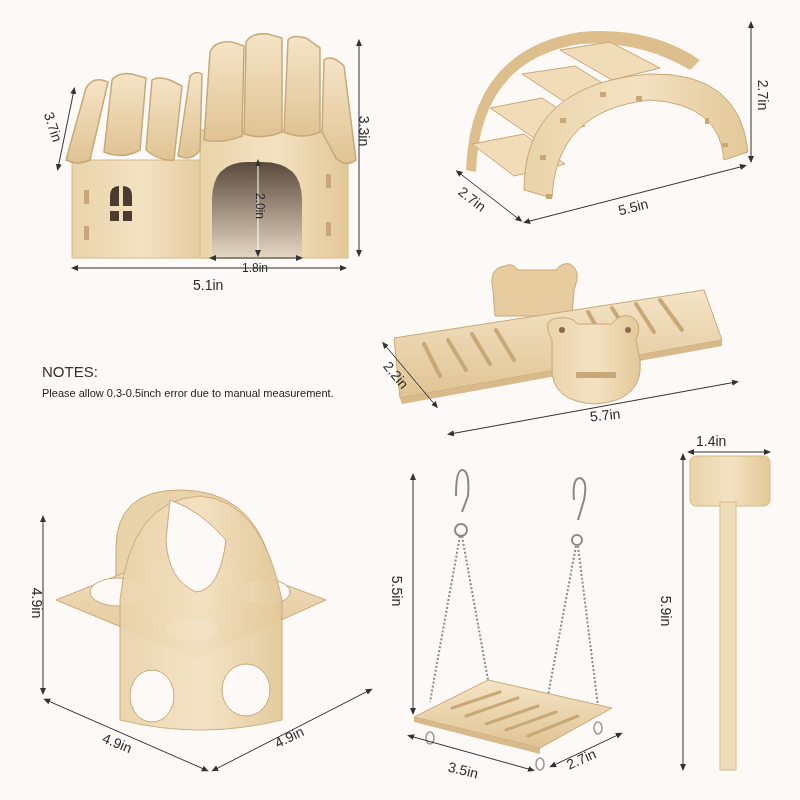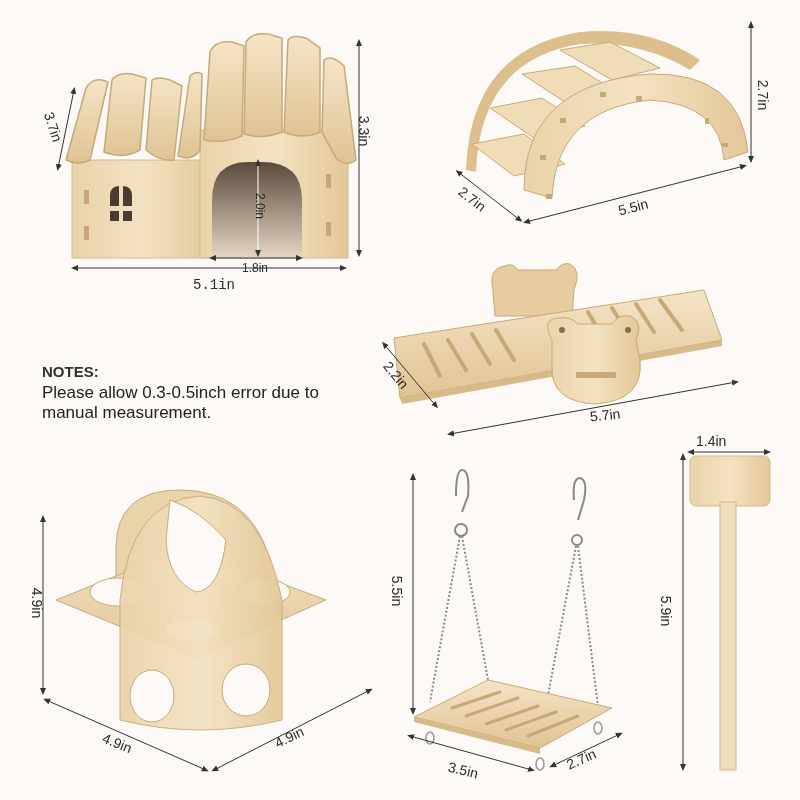--- a/index.html
+++ b/index.html
@@ -4,22 +4,22 @@
 <style>
   * { margin: 0; padding: 0; box-sizing: border-box; }
   html, body { width: 800px; height: 800px; background: #fcf9f6; overflow: hidden; }
   body { position: relative; font-family: "Liberation Sans", "DejaVu Sans", sans-serif; color: #2a2a2a; }
   .panel { position: absolute; }
   .dim { position: absolute; font-size: 14px; color: #2a2a2a; white-space: nowrap; line-height: 1; }
   .dim.small { font-size: 12px; }
   .rot90 { transform: rotate(90deg); transform-origin: center center; }
   svg { position: absolute; left: 0; top: 0; overflow: visible; }
   .notes { position: absolute; left: 42px; top: 363px; width: 320px; }
-  .notes-title { font-weight: bold; font-size: 15px; color: #3a2f28; margin-bottom: 3px; }
-  .notes-body { font-size: 17px; line-height: 20px; color: #222; }
+  .notes-title { font-weight: normal; font-size: 15px; color: #3a2f28; margin-bottom: 3px; }
+  .notes-body { font-size: 11px; line-height: 20px; color: #222; }
 </style>
 </head>
 <body>
 
 <svg width="800" height="800" viewBox="0 0 800 800">
   <defs>
     <marker id="arr" markerWidth="8" markerHeight="8" refX="4" refY="4" orient="auto-start-reverse">
       <path d="M0,1 L7,4 L0,7 z" fill="#333"></path>
     </marker>
     <linearGradient id="wood" x1="0" x2="1" y1="0" y2="0">
@@ -189,21 +189,21 @@
 
   <g>
     <rect x="690" y="456" width="80" height="50" rx="6" fill="url(#wood)" stroke="#d8b98a"></rect>
     <rect x="720" y="502" width="16" height="268" fill="#efdcb8" stroke="#d8b98a"></rect>
     <line x1="690" y1="452" x2="768" y2="452" stroke="#333" stroke-width="1" marker-start="url(#arr)" marker-end="url(#arr)"></line>
     <line x1="683" y1="456" x2="683" y2="768" stroke="#333" stroke-width="1" marker-start="url(#arr)" marker-end="url(#arr)"></line>
   </g>
 </svg>
 
 <div class="panel">
-  <span class="dim" style="left:193px;top:278px;font-family:Liberation Mono, monospace;">5.1in</span>
+  <span class="dim" style="left:193px;top:278px;">5.1in</span>
   <span class="dim rot90" style="left:349px;top:124px;">3.3in</span>
   <span class="dim" style="left:38px;top:120px;transform:rotate(72deg);">3.7in</span>
   <span class="dim small rot90" style="left:247px;top:200px;">2.0in</span>
   <span class="dim small" style="left:242px;top:262px;text-align:right;">1.8in</span>
 </div>
 
 <div class="panel">
   <span class="dim rot90" style="left:748px;top:88px;">2.7in</span>
   <span class="dim" style="left:457px;top:192px;transform:rotate(38deg);">2.7in</span>
   <span class="dim" style="left:618px;top:200px;transform:rotate(-14deg);">5.5in</span>

